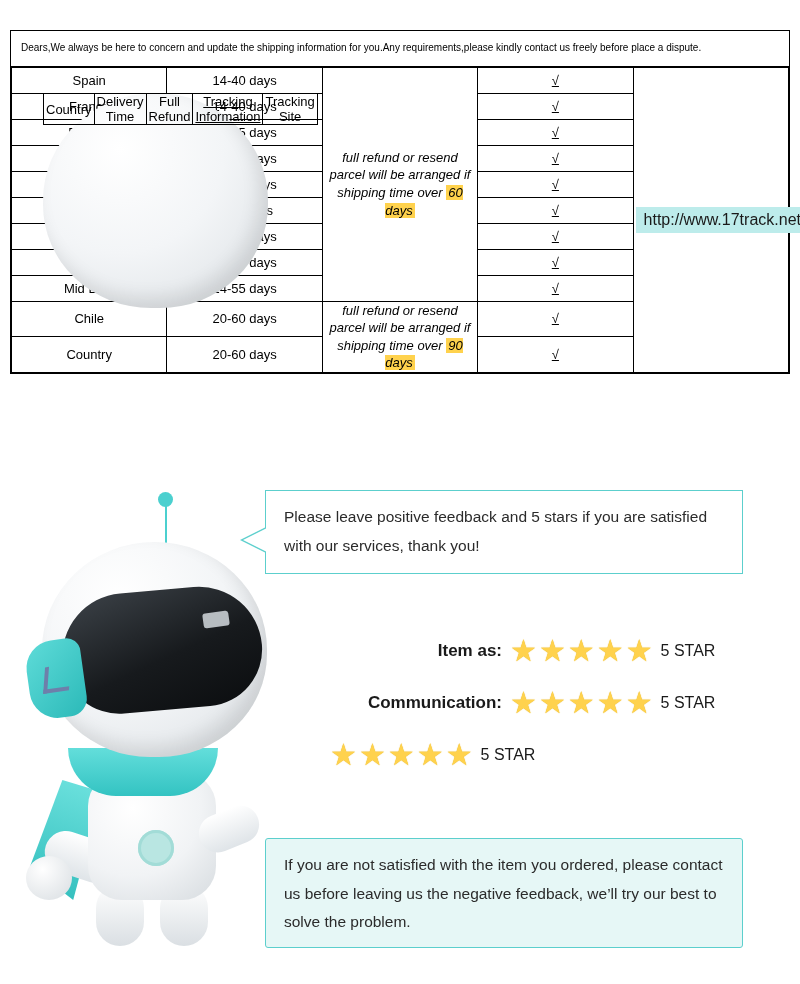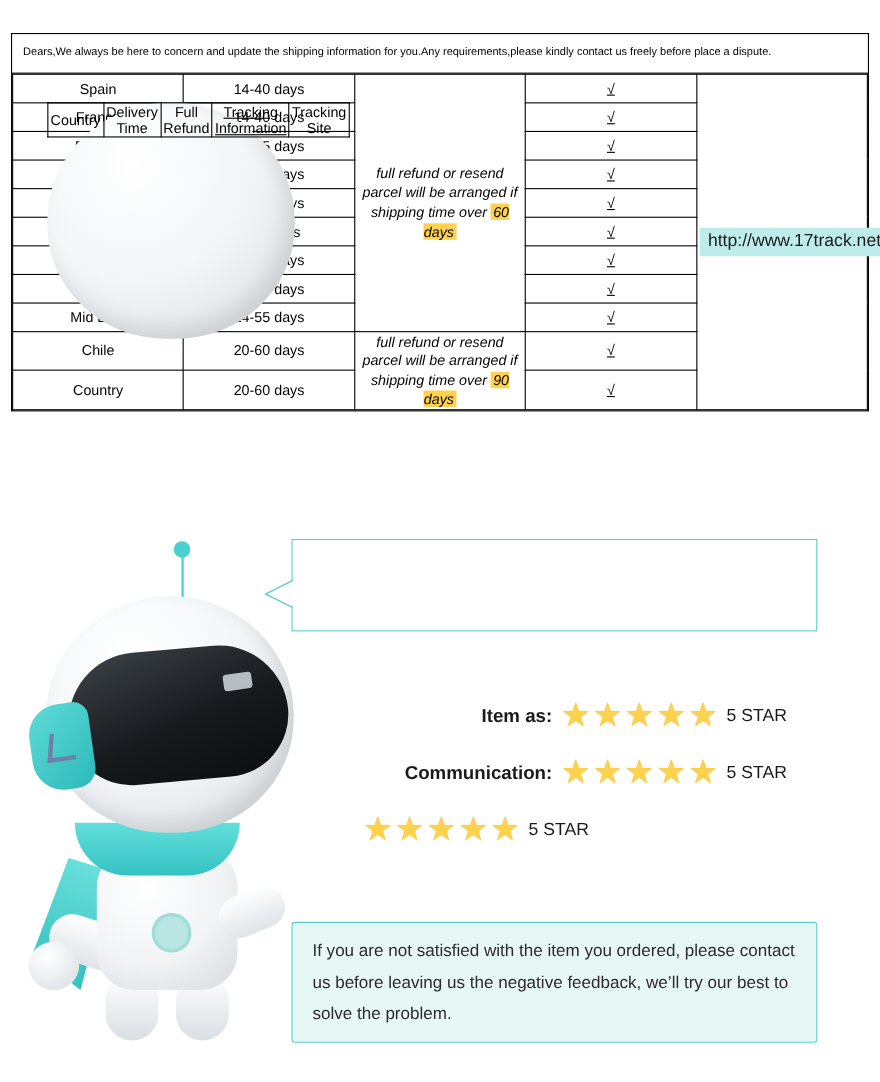--- a/index.html
+++ b/index.html
@@ -402,20 +402,21 @@
     <div class="scarf"></div>
     <div class="head"></div>
     <div class="visor"></div>
     <div class="visor-glint"></div>
     <div class="ear"></div>
   </div>
 
   <div class="bubble bubble-top">
     <span class="tail"></span>
     <span class="tail-in"></span>
+    <span>Please leave positive feedback and 5 stars if you are satisfied with our services, thank you!</span>
   </div>
 
   <div class="ratings">
 
     <div class="rating-row">
       <div class="rating-label">Item as:</div>
       <div class="stars">
         <span class="star">★</span>
         <span class="star">★</span>
         <span class="star">★</span>

